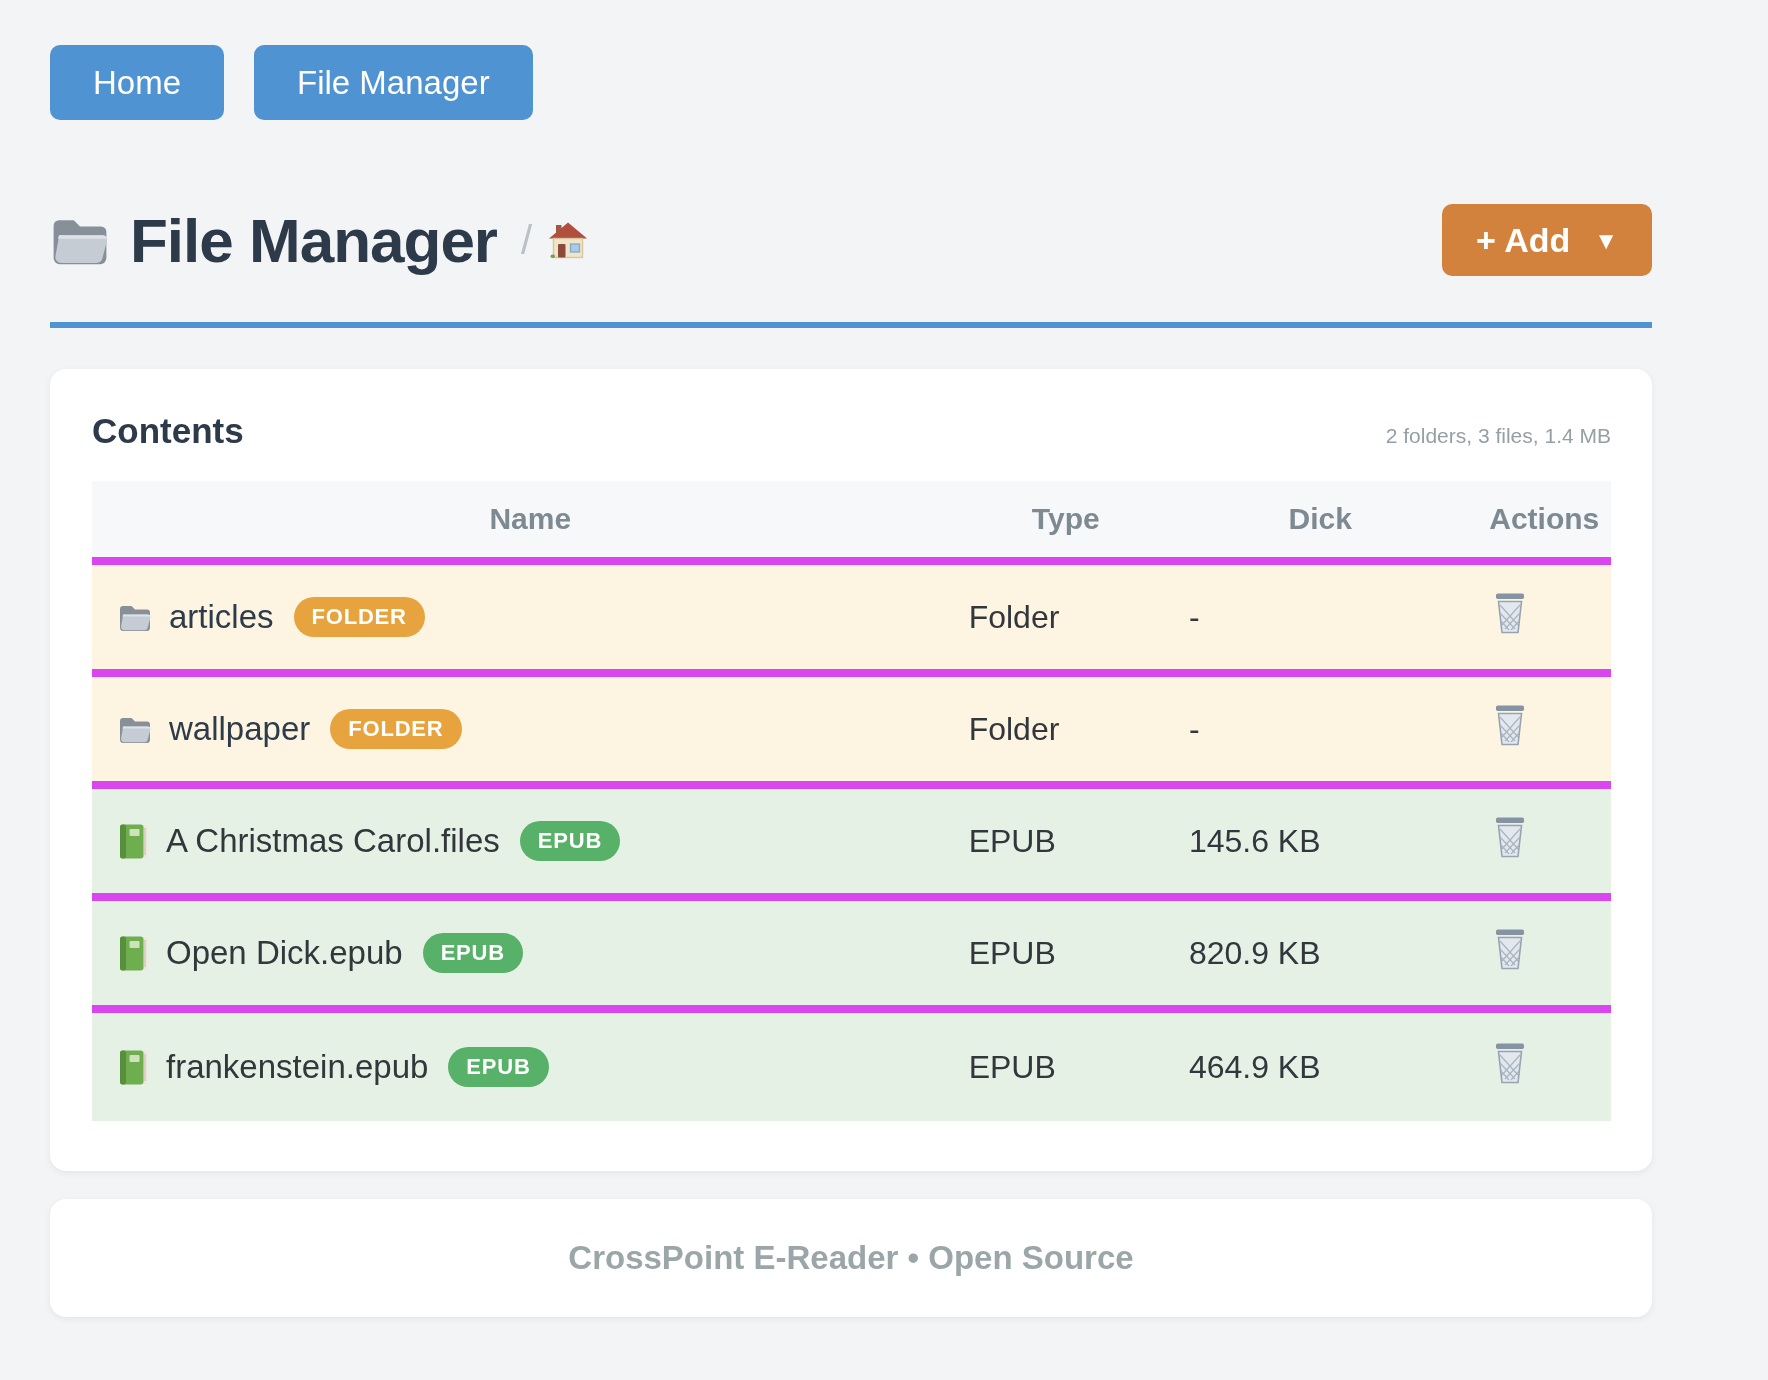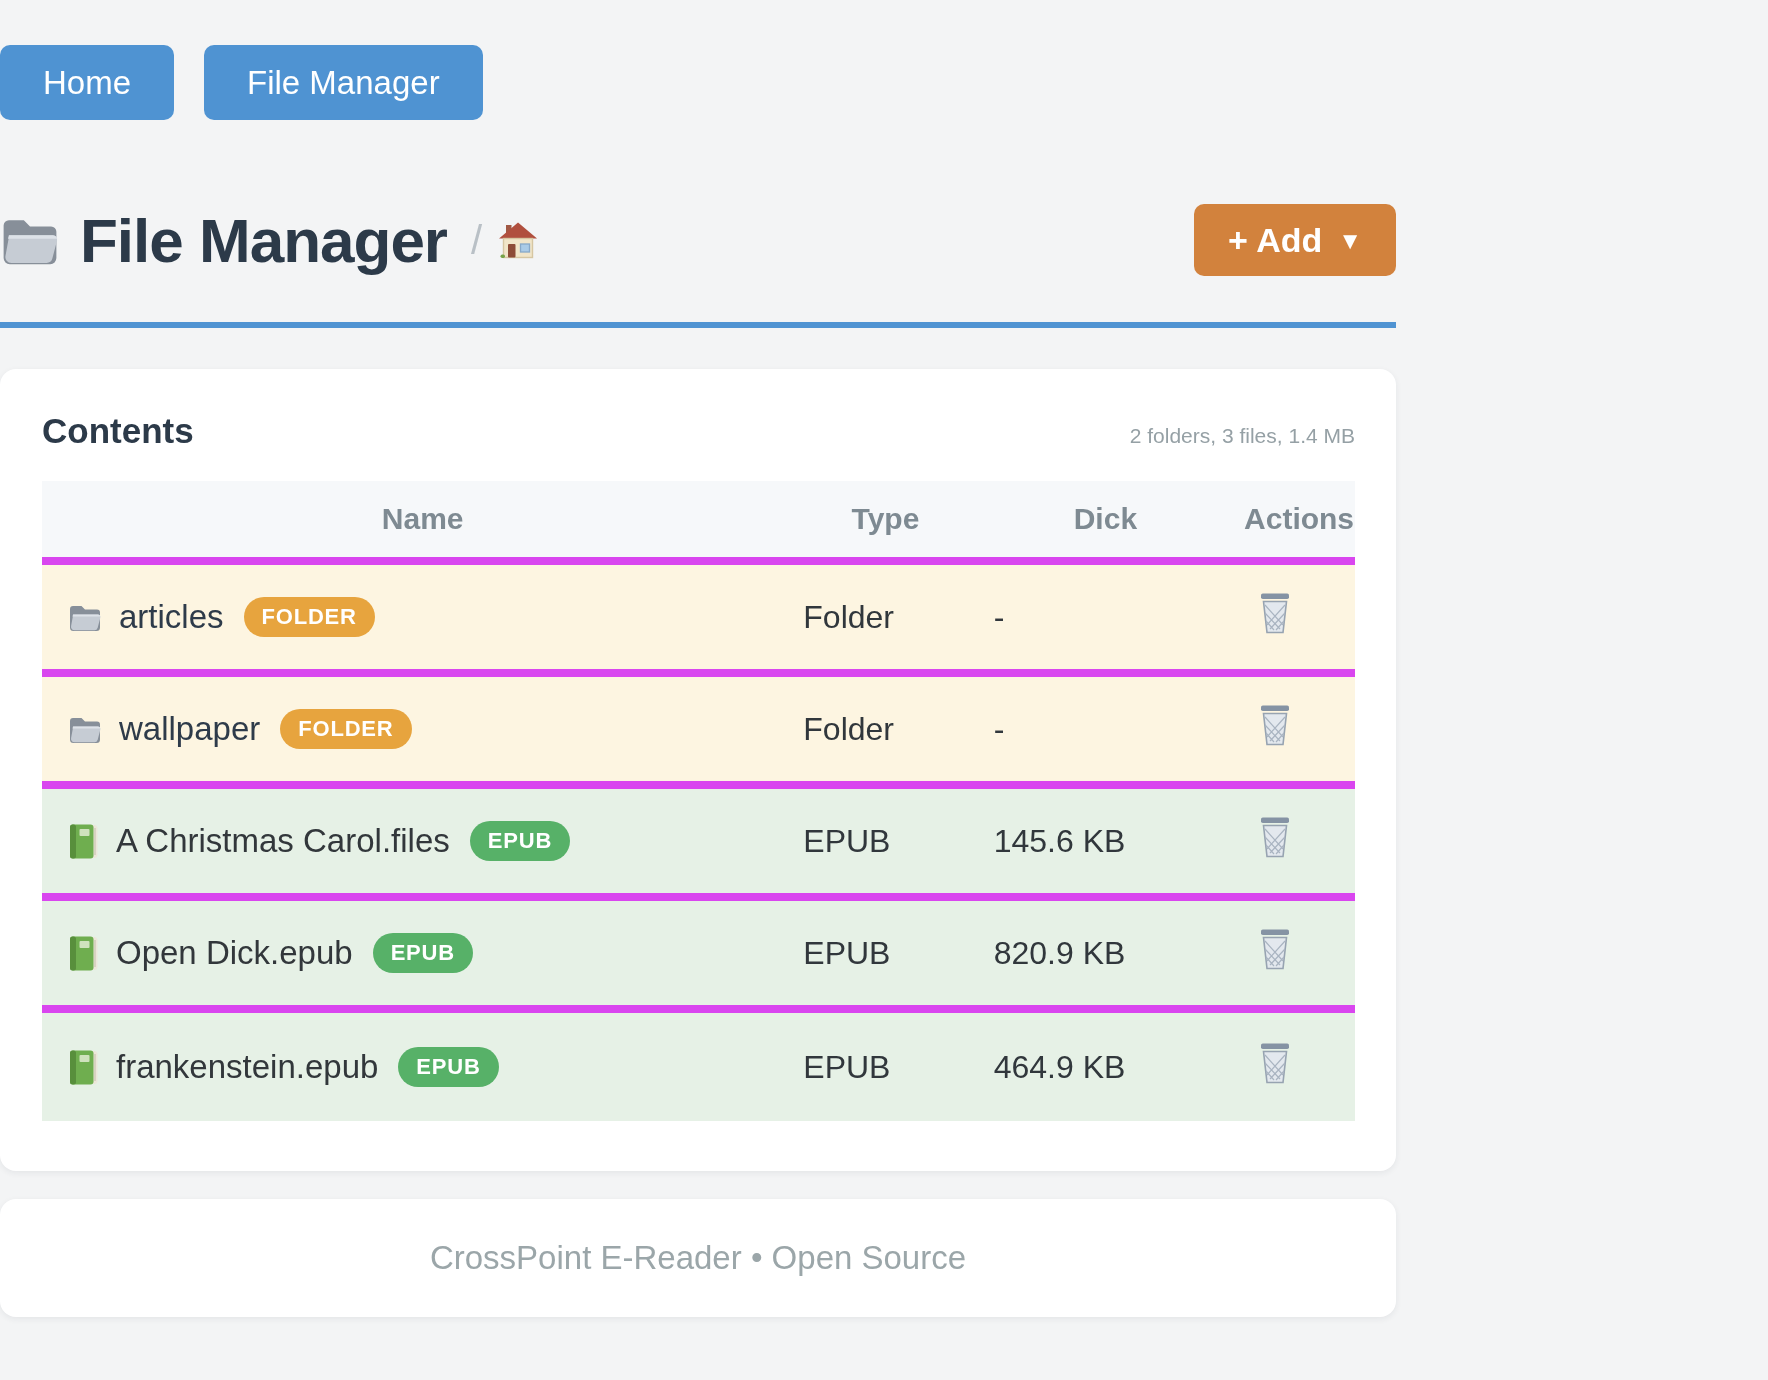--- a/index.html
+++ b/index.html
@@ -2,42 +2,42 @@
 <html><head>
 <meta charset="utf-8">
 <style>
   * { box-sizing: border-box; }
   html,body { margin:0; padding:0; }
   body {
     width:1768px; height:1380px; overflow:hidden;
     background:#f3f4f5;
     font-family:"Liberation Sans","DejaVu Sans",sans-serif;
   }
-  .container { width:1396px; }
+  .container { width:1602px; margin-left:50px; }
 
   
   .nav { padding-top:45px; display:flex; gap:30px; }
   .nav-btn {
     background:#4f93d2; color:#fff; border:none; cursor:pointer;
     border-radius:10px; height:75px; padding:0 43px;
     font-size:33px; font-family:inherit;
   }
 
   
   .page-header { display:flex; justify-content:space-between; align-items:center; margin-top:84px; }
   .title-group { display:flex; align-items:center; }
   .title-folder-icon { margin-right:20px; display:flex; }
   .page-title { font-size:62px; font-weight:bold; color:#2c3a49; margin:0; letter-spacing:-1px; }
   .crumb-sep { font-size:40px; color:#b9c0c6; margin-left:24px; margin-right:16px; }
   .crumb-home { display:flex; align-items:center; cursor:pointer; }
   .add-btn {
     background:#d2823d; color:#fff; border:none; cursor:pointer;
     border-radius:10px; height:72px; padding:0 34px;
     font-size:34px; font-weight:bold; font-family:inherit;
-    display:flex; align-items:center; gap:16px;
+    display:flex; align-items:center; gap:24px;
   }
   .add-caret { font-size:24px; position:relative; top:1px; }
 
   .rule { height:6px; background:#4f93d2; margin-top:46px; }
 
   
   .card { background:#fff; border-radius:16px; box-shadow:0 2px 6px rgba(30,40,50,.07); }
   .contents-card { margin-top:41px; padding:42px 41px 50px 42px; }
   .card-head { display:flex; justify-content:space-between; align-items:baseline; }
   .contents-heading { font-size:35px; font-weight:bold; color:#2c3a49; margin:0; }
@@ -61,21 +61,21 @@
     display:inline-block; margin-left:20px; color:#fff;
     font-size:22px; font-weight:bold; letter-spacing:.8px;
     border-radius:999px; padding:9px 18px; line-height:1; flex:none;
   }
   .badge-folder { background:#e7a43e; }
   .badge-epub { background:#57b168; }
   .trash-btn { background:none; border:none; cursor:pointer; padding:0; margin-left:14px; display:inline-flex; }
 
   
   .footer-card { margin-top:28px; height:118px; display:flex; align-items:center; justify-content:center; }
-  .footer-text { font-size:33px; color:#9ba6a9; }
+  .footer-text { font-size:33px; color:#9ba6a9;font-weight:bold; }
 </style>
 </head>
 <body>
 
 <div class="container">
 
   <div class="nav">
     <button class="nav-btn">Home</button>
     <button class="nav-btn">File Manager</button>
   </div>

